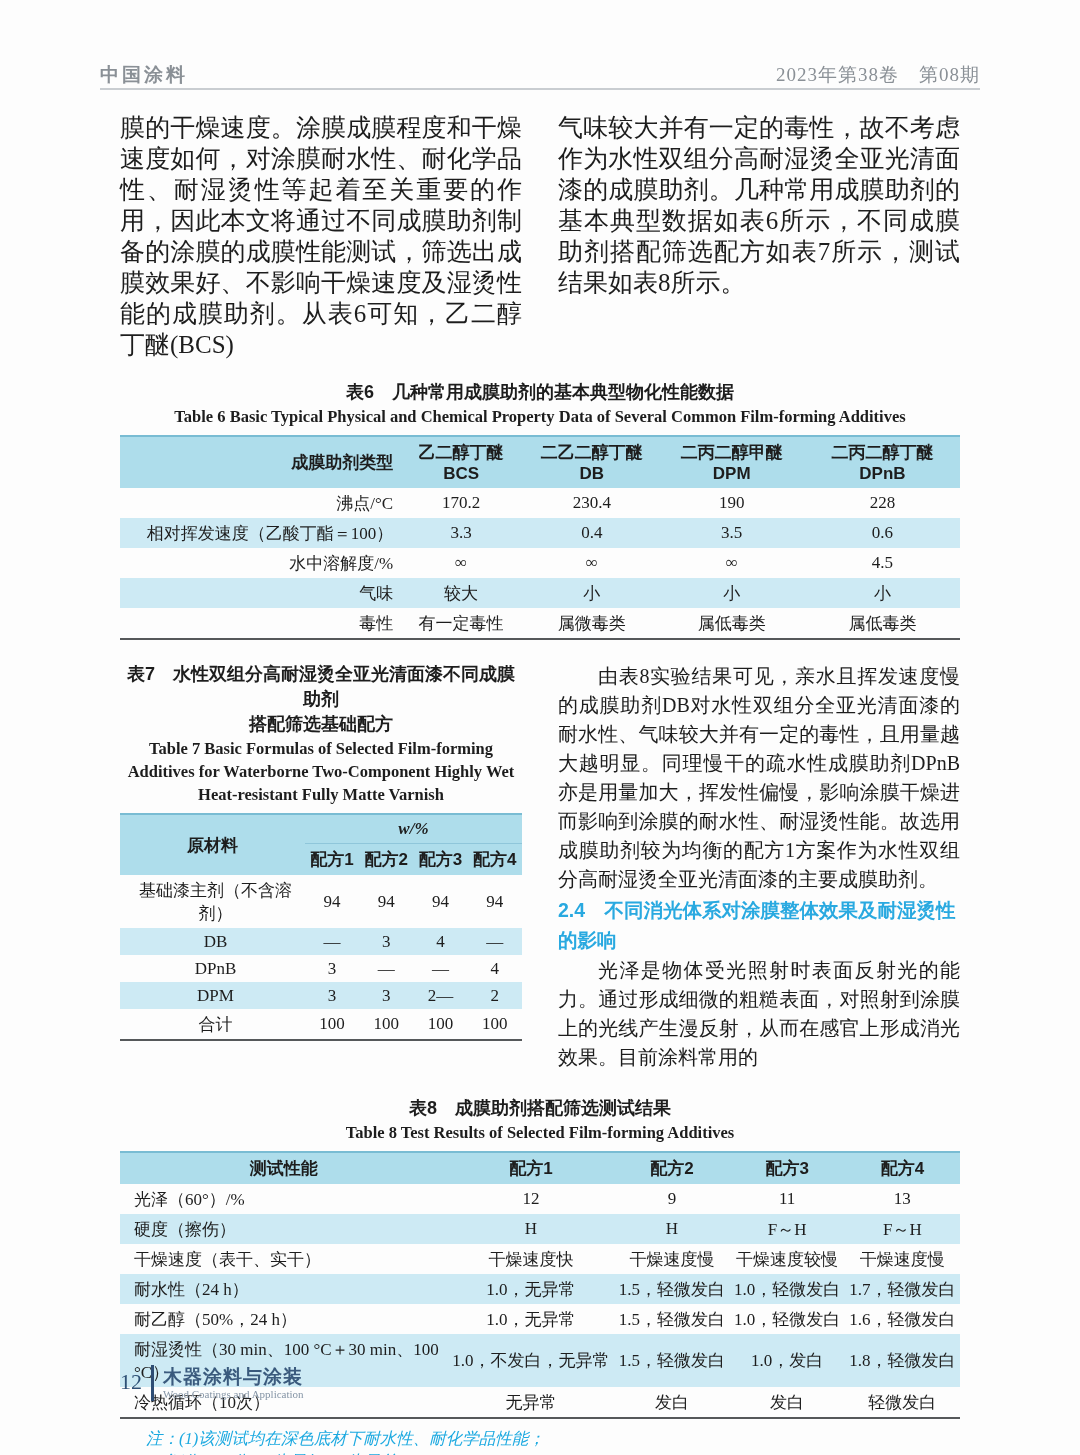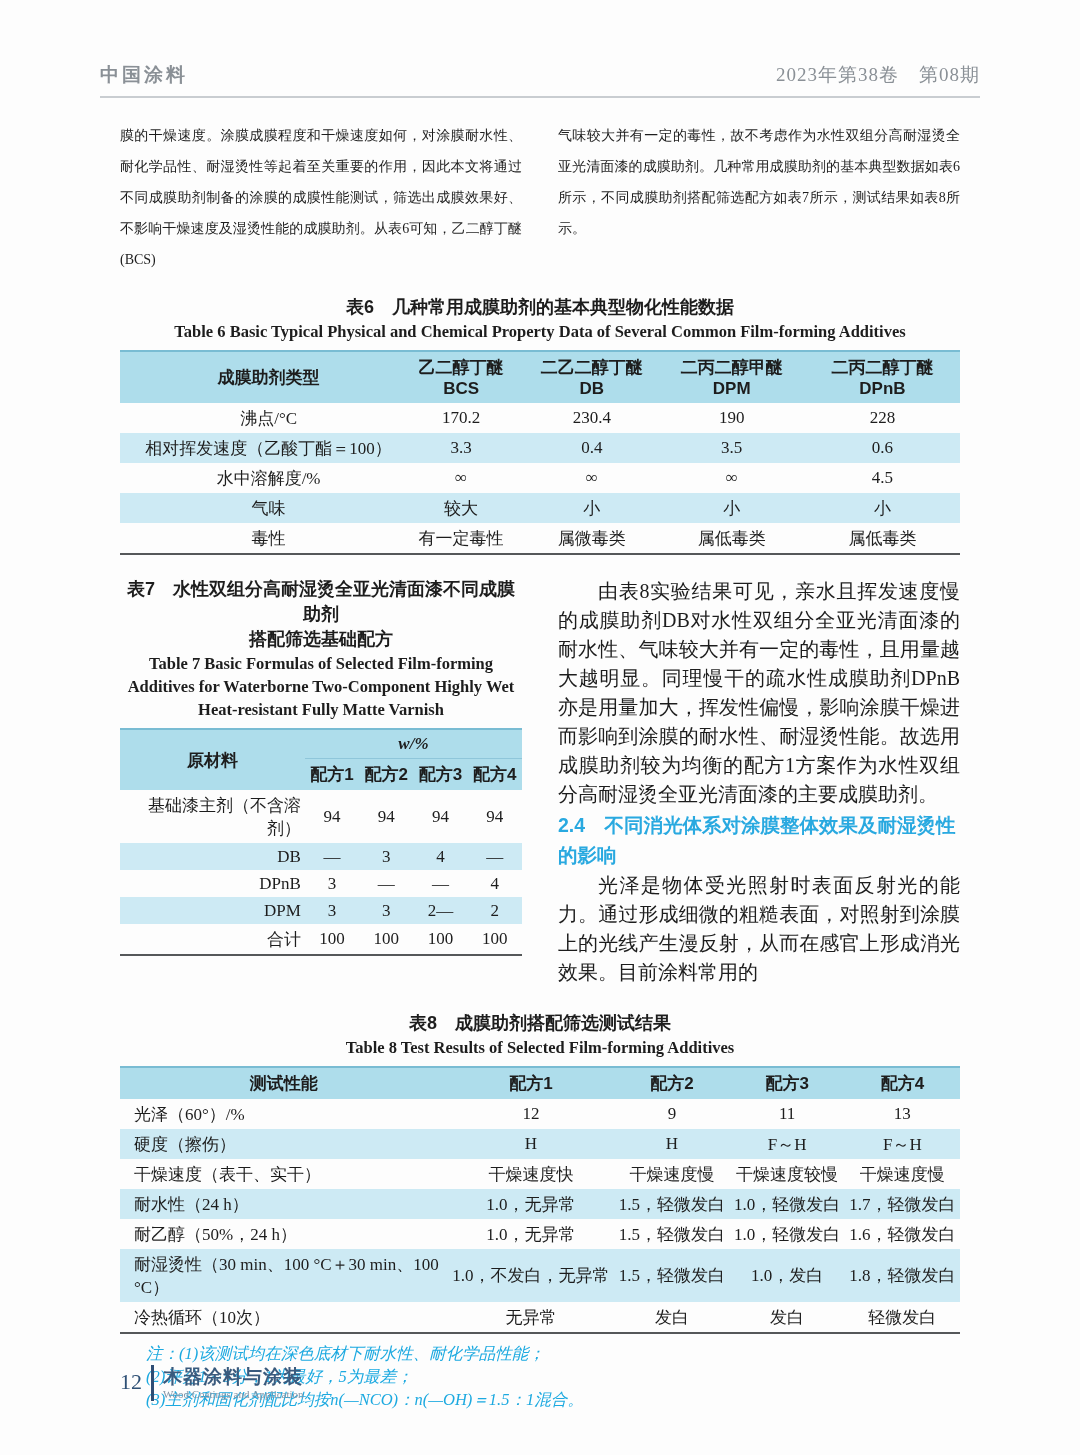--- a/index.html
+++ b/index.html
@@ -13,33 +13,33 @@
     overflow: hidden;
     font-family: "Liberation Serif", "DejaVu Serif", serif;
     color: #1d1d1d;
   }
   .content { width: 840px; margin: 0 auto; }
 
   
   .page-header {
     width: 880px; margin: 0 auto; padding-top: 62px;
     display: flex; justify-content: space-between; align-items: flex-end;
-    border-bottom: 2px solid #c9cdd1; padding-bottom: 8px;
+    border-bottom: 2px solid #c9cdd1; padding-bottom: 0;
   }
   .journal-name {
     font-family: "Liberation Sans", "DejaVu Sans", sans-serif;
     font-size: 19px; color: #8a9096; letter-spacing: 3px; font-weight: bold;
   }
   .issue-info { font-size: 19px; color: #8a9096; letter-spacing: 1px; }
 
   
   .two-col { display: flex; justify-content: space-between; width: 840px; margin: 0 auto; }
   .col { width: 402px; }
   p.body-p {
-    margin: 0; font-size: 14px; line-height: 31px;
+    margin: 0; font-size: 25px; line-height: 31px;
     text-align: justify; text-justify: inter-character;
   }
   .intro { margin-top: 22px; }
   p.indent { text-indent: 2em; }
 
   
   .tbl-title-cn {
     font-family: "Liberation Sans", "DejaVu Sans", sans-serif;
     font-weight: bold; font-size: 18px; text-align: center; line-height: 25px;
   }
@@ -56,27 +56,27 @@
     font-weight: bold; font-size: 17px; background: #aeddeb; padding: 4px 4px;
   }
   table.jtable td {
     font-size: 17px; text-align: center; padding: 3.5px 4px;
     font-family: "Liberation Serif", "DejaVu Serif", serif;
   }
   table.jtable tbody tr:nth-child(even) td { background: #cdeaf4; }
 
   
   .t6-block { margin-top: 20px; }
-  .t6 th:first-child, .t6 td:first-child { text-align: center; padding-left: 24px; }
+  .t6 th:first-child, .t6 td:first-child { text-align: right; padding-left: 24px; }
   .t6 col.c-lbl { width: 33%; }
 
   
   .middle { margin-top: 22px; }
   .t7 th:first-child { text-align: center; }
-  .t7 td:first-child { text-align: right; padding-left: 10px; }
+  .t7 td:first-child { text-align: center; padding-left: 10px; }
   .t7 .wpct {
     font-family: "Liberation Serif", "DejaVu Serif", serif;
     font-style: italic; font-weight: bold; border-bottom: 1px solid #8fc6da;
   }
   .t7 col.c-lbl { width: 46%; }
   .mid-right p.body-p { font-size: 20px; line-height: 29px; }
   .sec-heading {
     font-family: "Liberation Sans", "DejaVu Sans", sans-serif;
     font-weight: bold; font-size: 19.5px; color: #29a9e0; line-height: 30px;
     margin: 1px 0;

